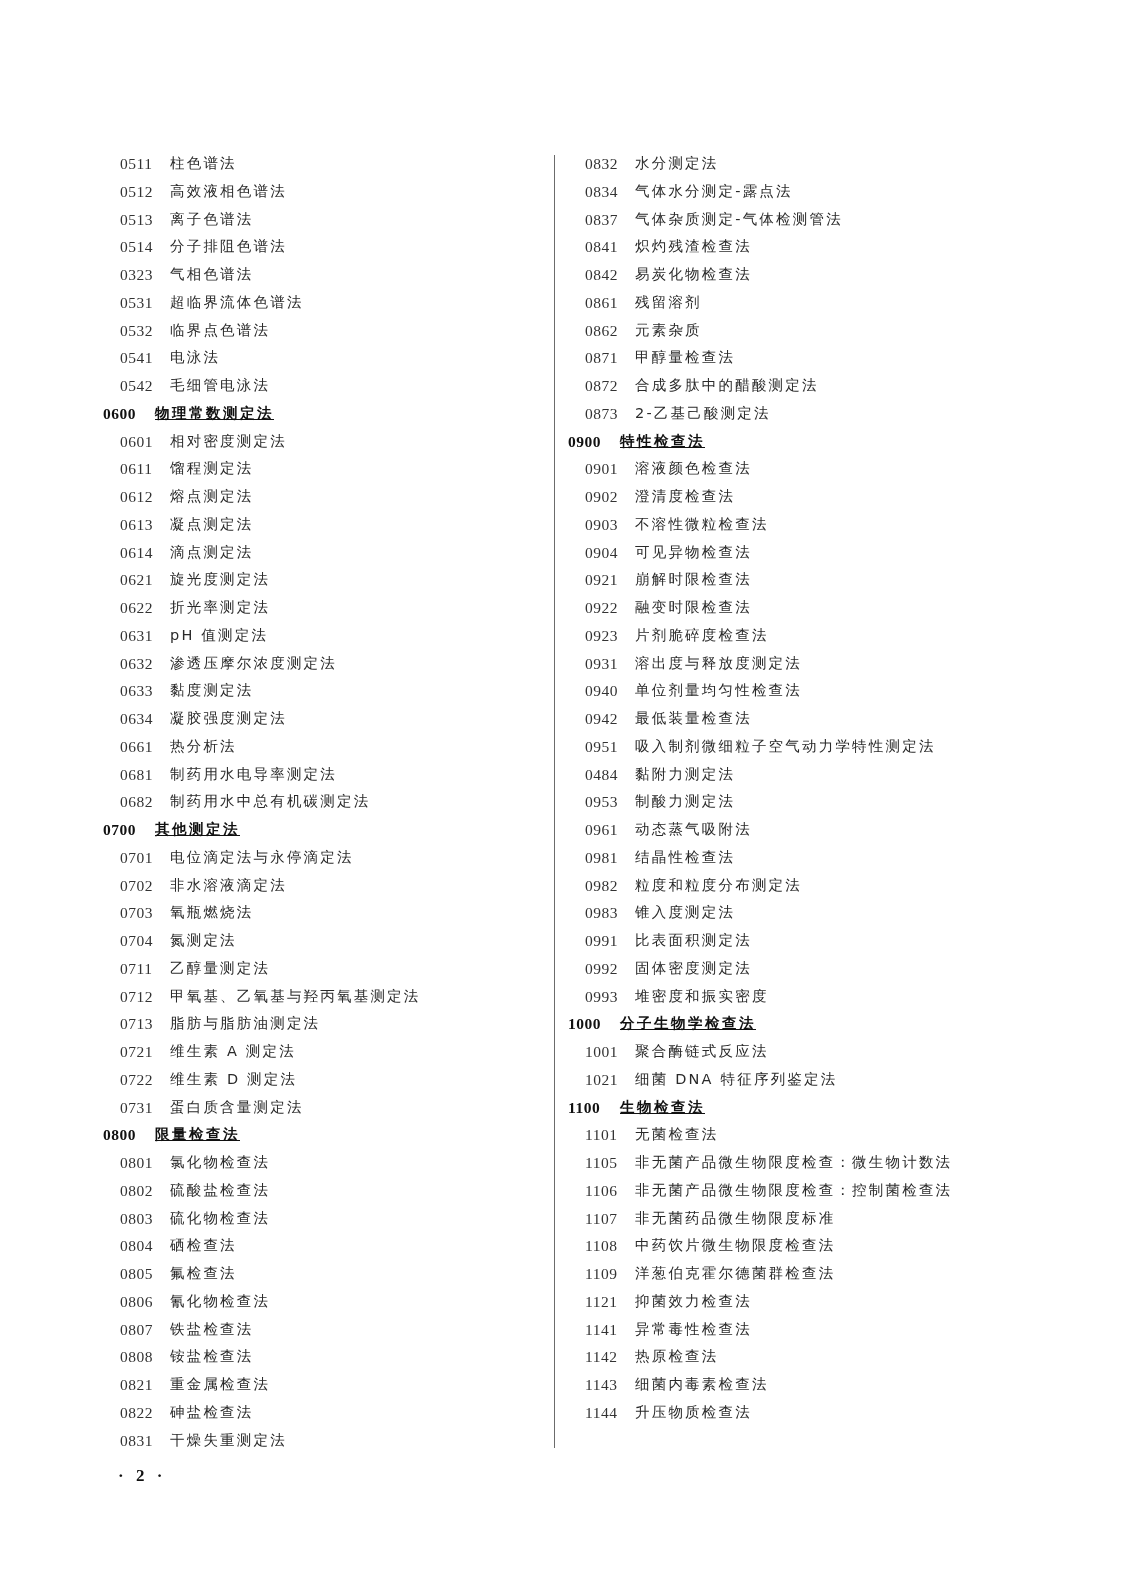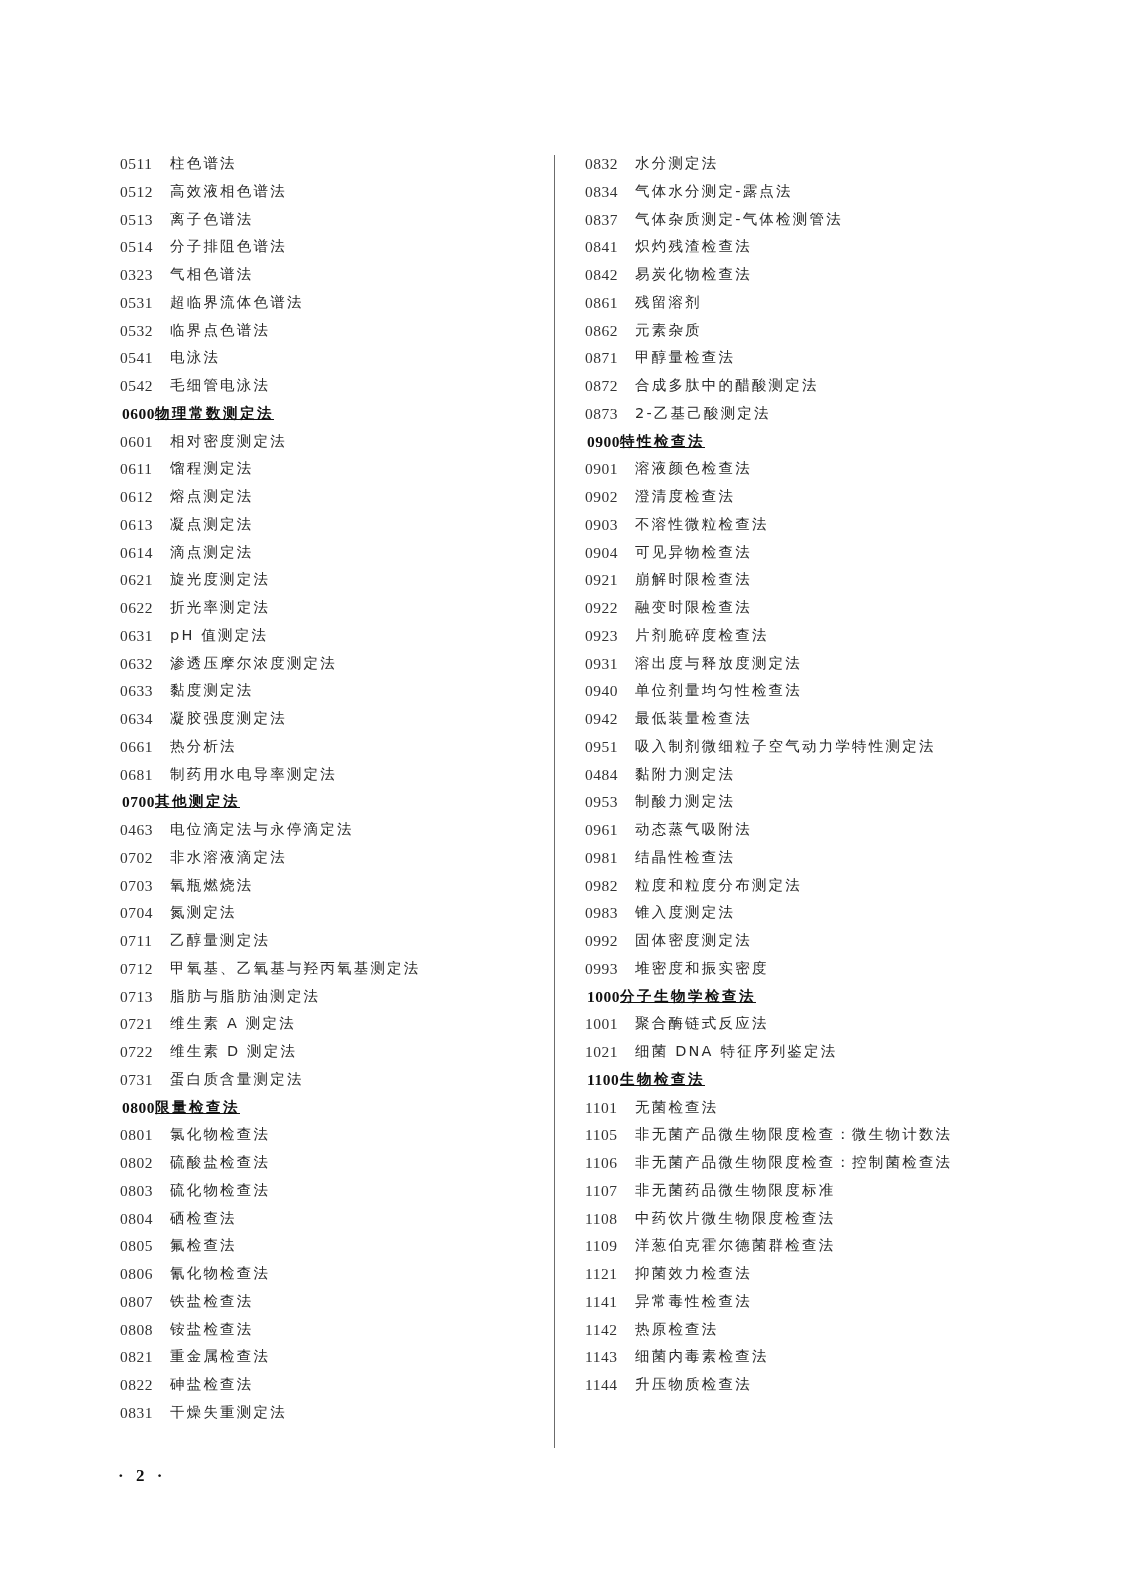--- a/index.html
+++ b/index.html
@@ -4,21 +4,21 @@
 <style>
   html, body { margin:0; padding:0; background:#ffffff; }
   body { width:1133px; height:1579px; position:relative; overflow:hidden;
          font-family:"DejaVu Serif","Liberation Serif",serif; color:#2a2a2a; }
   .col { position:absolute; top:150px; width:440px;text-align:center; }
   .col.left { left:103px; }
   .col.right { left:568px; }
   .row { height:27.75px; line-height:27.75px; white-space:nowrap; font-size:15px; position:relative; }
   .row .code { position:absolute; left:17px; letter-spacing:0.5px; color:#333; font-family:"Liberation Serif","DejaVu Serif",serif; font-size:15.5px; }
   .row .title { position:absolute; left:67px; letter-spacing:2.2px; color:#2a2a2a; font-family:"DejaVu Sans","Liberation Sans",sans-serif; font-size:14.5px; }
-  .row.heading .code { left:0; font-weight:bold; color:#111; font-family:"Liberation Serif","DejaVu Serif",serif;margin-left:19px; }
+  .row.heading .code { left:0; font-weight:bold; color:#111; font-family:"Liberation Serif","DejaVu Serif",serif; }
   .row.heading .title { left:52px; font-weight:bold; color:#111; letter-spacing:2.5px;text-decoration:underline; }
   .divider { position:absolute; left:554px; top:155px; width:1px; height:1293px; background:#6b6b6b; }
   .page-num { position:absolute; left:118px; top:1466px; font-size:17px; font-weight:bold; color:#111;
               font-family:"Liberation Serif","DejaVu Serif",serif; letter-spacing:4px; }
 </style>
 </head>
 <body>
 
 <div class="col left" id="col-left">
     <div class="row">
@@ -106,26 +106,30 @@
     <span class="title">凝胶强度测定法</span>
   </div>
     <div class="row">
     <span class="code">0661</span>
     <span class="title">热分析法</span>
   </div>
     <div class="row">
     <span class="code">0681</span>
     <span class="title">制药用水电导率测定法</span>
   </div>
+    <div class="row">
+    <span class="code">0682</span>
+    <span class="title">制药用水中总有机碳测定法</span>
+  </div>
     <div class="row heading">
     <span class="code">0700</span>
     <span class="title">其他测定法</span>
   </div>
     <div class="row">
-    <span class="code">0463</span>
+    <span class="code">0701</span>
     <span class="title">电位滴定法与永停滴定法</span>
   </div>
     <div class="row">
     <span class="code">0702</span>
     <span class="title">非水溶液滴定法</span>
   </div>
     <div class="row">
     <span class="code">0703</span>
     <span class="title">氧瓶燃烧法</span>
   </div>
@@ -312,20 +316,24 @@
     <span class="code">0981</span>
     <span class="title">结晶性检查法</span>
   </div>
     <div class="row">
     <span class="code">0982</span>
     <span class="title">粒度和粒度分布测定法</span>
   </div>
     <div class="row">
     <span class="code">0983</span>
     <span class="title">锥入度测定法</span>
+  </div>
+    <div class="row">
+    <span class="code">0991</span>
+    <span class="title">比表面积测定法</span>
   </div>
     <div class="row">
     <span class="code">0992</span>
     <span class="title">固体密度测定法</span>
   </div>
     <div class="row">
     <span class="code">0993</span>
     <span class="title">堆密度和振实密度</span>
   </div>
     <div class="row heading">

